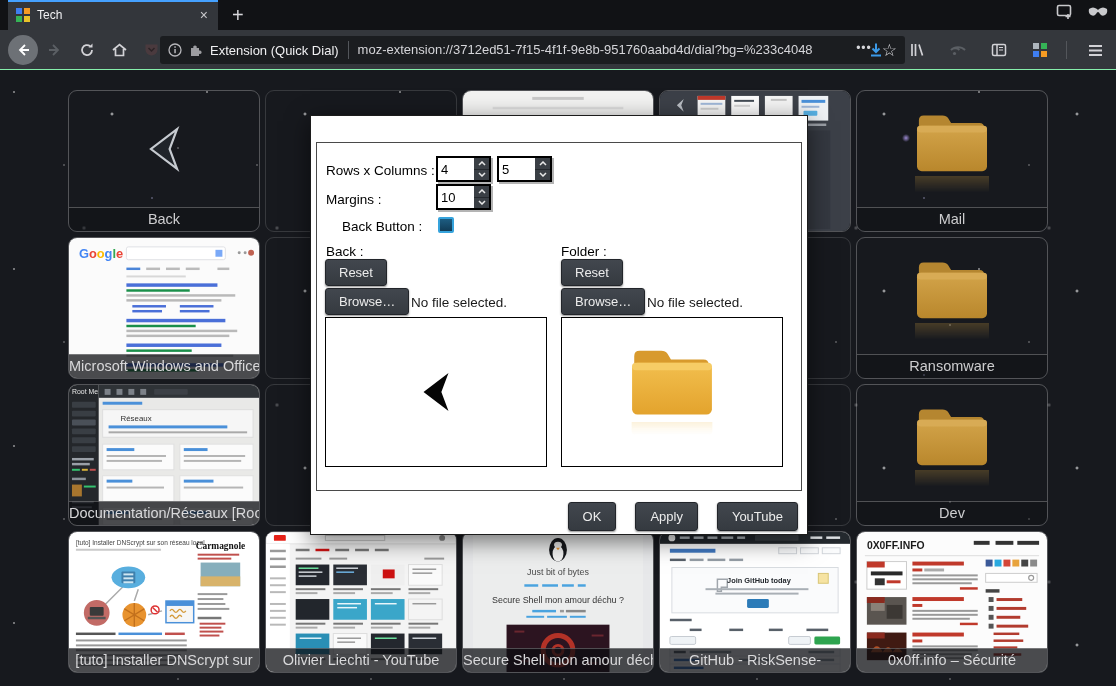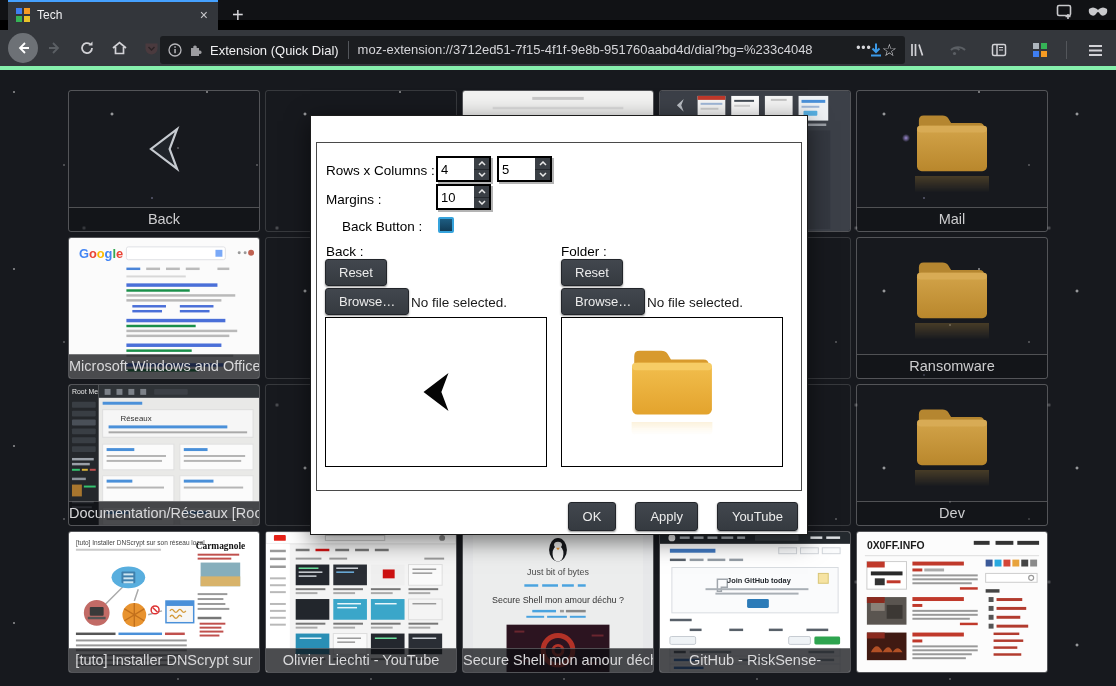--- a/index.html
+++ b/index.html
@@ -1,34 +1,34 @@
 <!DOCTYPE html>
 <html><head>
 <meta charset="utf-8">
 <style>
   * { margin:0; padding:0; box-sizing:border-box; }
   html,body { width:1116px; height:686px; overflow:hidden; background:#000;
     font-family:"Liberation Sans","DejaVu Sans",sans-serif; }
   .window { position:relative; width:1116px; height:686px; }
 
   
-  .tabstrip { position:absolute; left:0; top:0; width:1116px; height:20px; background:#111215; }
+  .tabstrip { position:absolute; left:0; top:0; width:1116px; height:30px; background:#111215; }
   .tab { position:absolute; left:8px; top:0; width:210px; height:30px; background:#33363b;
     display:flex; align-items:center; gap:7px; padding:0 8px; }
   .tab-accent { position:absolute; left:0; top:0; right:0; height:2px; background:#45a1ff; }
   .favicon { width:14px; height:14px; display:grid; grid-template-columns:6px 6px; grid-template-rows:6px 6px; gap:2px; }
   .favicon i { display:block; }
   .tab-title { color:#f0f0f2; font-size:12px; flex:1; white-space:nowrap; overflow:hidden; }
   .tab-close { color:#c9c9cc; font-size:14px; line-height:14px; padding:0 2px; cursor:default; }
   .newtab-btn { position:absolute; left:226px; top:3px; color:#d7d7db; font-size:20px; line-height:24px; padding:0 6px; }
   .strip-right { position:absolute; right:8px; top:4px; display:flex; gap:14px; align-items:center; }
 
   
   .navbar { position:absolute; left:0; top:30px; width:1116px; height:40px; background:#34373c;
-    border-bottom:4px solid #86efac; display:flex; align-items:center;text-decoration:underline; }
+    border-bottom:1px solid #86efac; display:flex; align-items:center;text-decoration:underline; }
   .nav-ico { width:30px; height:30px; display:flex; align-items:center; justify-content:center; margin-left:2px; }
   .backcircle { width:30px; height:30px; border-radius:50%; background:#6d7176; display:flex; align-items:center; justify-content:center; margin-left:8px; }
   .urlbar { position:absolute; left:160px; top:6px; width:745px; height:28px; background:#1b1d20;
     border-radius:3px; display:flex; align-items:center; padding:0 8px; }
   .identity { display:flex; align-items:center; gap:7px; padding-right:9px; margin-right:9px;
     border-right:1px solid #53565b; height:18px; }
   .identity-label { color:#f0f0f2; font-size:13px; white-space:nowrap; }
   .url-wrap { flex:1; position:relative; overflow:hidden; height:18px; }
   .url-text { color:#d5d5d9; font-size:13px; white-space:nowrap; line-height:18px; }
   .url-fade { position:absolute; right:0; top:0; width:36px; height:18px;
@@ -46,21 +46,21 @@
       radial-gradient(1px 1px at 64px 95px, rgba(255,255,255,.45), rgba(255,255,255,0) 1.4px),
       radial-gradient(1.5px 1.5px at 112px 44px, rgba(255,255,255,.85), rgba(255,255,255,0) 2px),
       radial-gradient(1px 1px at 152px 128px, rgba(205,205,255,.55), rgba(255,255,255,0) 1.4px),
       radial-gradient(2px 2px at 84px 158px, rgba(255,255,255,.3), rgba(255,255,255,0) 2.4px),
       radial-gradient(1px 1px at 178px 78px, rgba(255,255,255,.5), rgba(255,255,255,0) 1.3px);
     background-repeat:no-repeat,repeat,repeat,repeat,repeat,repeat,repeat;
     background-size:auto,193px 177px,193px 177px,193px 177px,193px 177px,193px 177px,193px 177px; }
 
   .grid { position:absolute; left:68px; top:20px; width:980px;
     display:grid; grid-template-columns:repeat(5,192px); grid-auto-rows:142px; gap:5px; }
-  .tile { position:relative; border:1px solid rgba(255,255,255,.26); border-radius:3px; overflow:hidden; }
+  .tile { position:relative; border:1px solid rgba(255,255,255,.26); border-radius:9px; overflow:hidden; }
   .tile.hidden-tile { border-color:rgba(255,255,255,.14); }
   .tile-cap { position:absolute; left:0; right:0; bottom:0; height:24px; line-height:22px; text-align:center;
     font-size:14.5px; color:#cdcdcf; border-top:1px solid rgba(255,255,255,.26);
     background:rgba(10,12,16,.30); white-space:nowrap; overflow:hidden; }
   .tile-cap.on-thumb { background:rgba(12,13,17,.74); color:#d8d8da; }
   .thumb { position:absolute; inset:0; width:100%; height:100%; }
   .center-icon { position:absolute; left:0; right:0; top:0; bottom:24px; display:flex; align-items:center; justify-content:center; }
   .chev-tile { fill:#20242a; stroke:#c6cad0; stroke-width:3.5; }
   .chev-dialog { fill:#050505; }
   .folder-wrap { position:absolute; left:0; right:0; top:14px; bottom:24px; display:flex; flex-direction:column; align-items:center; }
@@ -686,20 +686,21 @@
           <rect x="10" y="102" width="40" height="28" fill="#401a12"></rect>
             <path d="M14 122 q6,-12 12,0 q6,-10 10,0 q5,-8 10,0 z" fill="#b25025"></path>
             <rect x="10" y="102" width="18" height="6" fill="#8a2a1e"></rect>
           <rect x="56" y="102" width="52" height="4" fill="#c0392b"></rect>
             <rect x="56" y="109" width="10" height="3" fill="#c0392b"></rect>
           <rect x="56" y="115" width="66" height="2" fill="#999"></rect>
             <rect x="56" y="119" width="66" height="2" fill="#999"></rect>
             <rect x="56" y="123" width="60" height="2" fill="#999"></rect>
             <rect x="56" y="127" width="54" height="2" fill="#999"></rect>
         </svg>
+        <div class="tile-cap on-thumb">0x0ff.info – Sécurité</div>
       </div>
 
     </div>
 
     <div class="dialog">
       <div class="dlg-panel"></div>
 
       <div class="dlg-label" style="left:15px; top:47px;">Rows x Columns :</div>
       <span class="spin" style="left:125px; top:40px;">
         <input value="4" style="">

